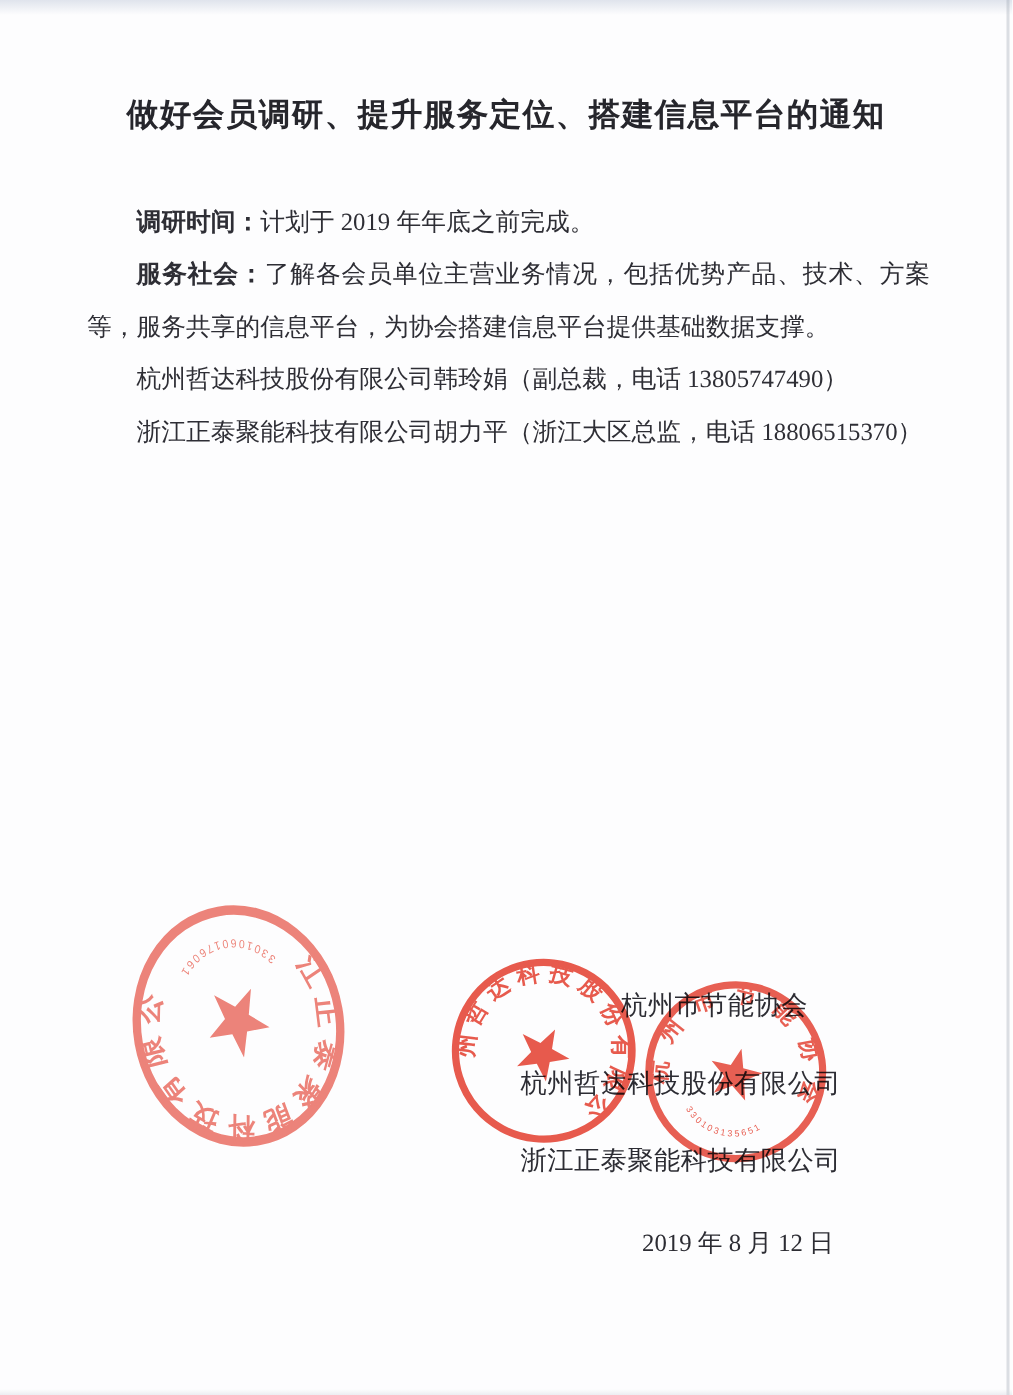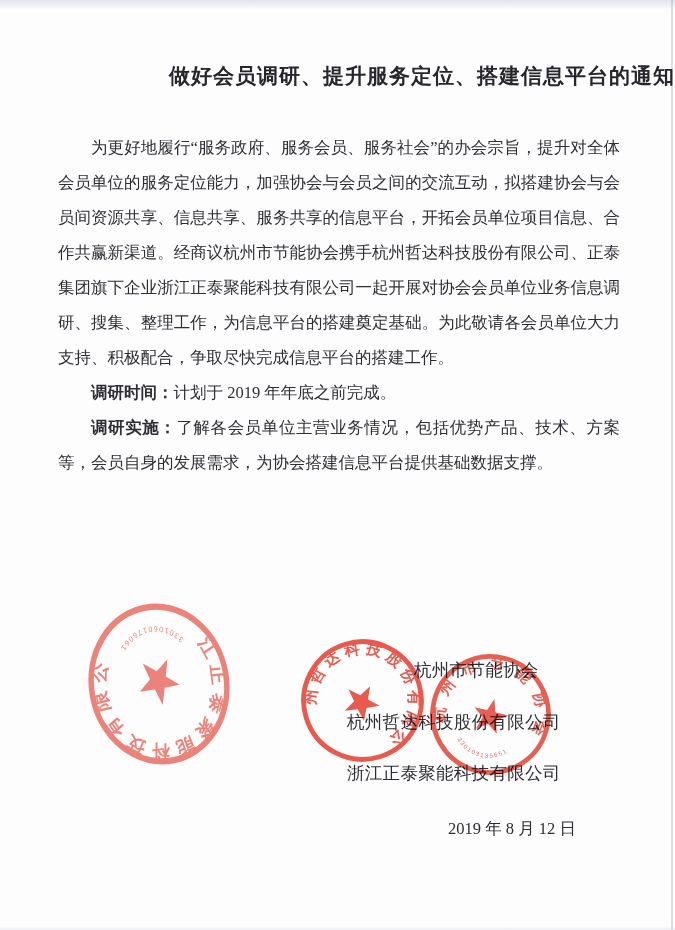--- a/index.html
+++ b/index.html
@@ -13,35 +13,35 @@
   
   .edge-top{position:absolute;left:0;top:0;width:675px;height:10px;
     background:linear-gradient(to bottom, rgba(199,207,222,.55), rgba(255,255,255,0));}
   .edge-right{position:absolute;top:0;right:2px;width:2px;height:930px;
     background:rgba(150,158,172,.32);}
   .edge-bottom{position:absolute;left:0;bottom:0;width:675px;height:4px;
     background:linear-gradient(to top, rgba(210,214,222,.4), rgba(255,255,255,0));}
 
   .title{
     position:absolute;left:0;top:62px;width:675px;
-    text-align:right;font-size:21px;font-weight:bold;letter-spacing:1px;
+    text-align:center;font-size:21px;font-weight:bold;letter-spacing:1px;
     color:#26262c;
   }
   .content{
     position:absolute;left:58px;top:130px;width:562px;
     font-size:16.5px;line-height:35px;text-align:justify;
   }
   .content p{margin:0;text-indent:2em;}
   .content .label{font-weight:bold;}
 
   .sig{position:absolute;font-size:17.5px;letter-spacing:.3px;color:#2c2c33;white-space:nowrap;}
   .sig-1{left:414px;top:658px;}
   .sig-2{left:347px;top:710px;}
   .sig-3{left:347px;top:761px;}
-  .date{position:absolute;left:428px;top:818px;font-size:16.5px;color:#2c2c33;white-space:nowrap;margin-left:20px;}
+  .date{position:absolute;left:428px;top:818px;font-size:16.5px;color:#2c2c33;white-space:nowrap;}
 
   
   .stamp{position:absolute;mix-blend-mode:multiply;pointer-events:none;}
   .stamp .ring{fill:none;stroke:var(--stamp-red,#e64434);stroke-width:6;}
   .stamp .star{fill:var(--stamp-red,#e64434);}
   .stamp .ctext{font-size:19px;font-weight:bold;fill:var(--stamp-red,#e64434);
     font-family:"Liberation Serif", serif;letter-spacing:6px;}
   .stamp .ctext-wide{letter-spacing:14px;}
   .stamp .stext{font-size:7.5px;fill:var(--stamp-red,#e64434);letter-spacing:2px;
     font-family:"Liberation Sans", sans-serif;}
@@ -53,23 +53,24 @@
 <body>
 
 <div class="page">
   <div class="edge-top"></div>
   <div class="edge-right"></div>
   <div class="edge-bottom"></div>
 
   <div class="title">做好会员调研、提升服务定位、搭建信息平台的通知</div>
 
   <div class="content">
-    <p>为更好地履行“服务政府、服务会员、服务社会”的办会宗旨，提升对全体会员单位的服务定位能力，加强协会与会员之间的交流互动，拟搭建协会与会员间资源共享、信息共享、服务共享的信息平台，开拓会员单位项目信息、合作共赢新渠道。经商议杭州市节能协会携手杭州哲达科技股份有限公司、正泰集团旗下企业浙江正泰聚能科技有限公司一起开展对协会会员单位业务信息调研、搜集、整理工作，为信息平台的搭建奠定基础。为此敬请各会员单位大力支持、积极配合，争取尽快完成信息平台的搭建工作。</p>
     <p><span class="label">调研时间：</span><span>计划于 2019 年年底之前完成。</span></p>
-    <p><span class="label">调研实施：</span><span>了解各会员单位主营业务情况，包括优势产品、技术、方案等，会员自身的发展需求，为协会搭建信息平台提供基础数据支撑。</span></p>
+    <p><span class="label">服务社会：</span><span>了解各会员单位主营业务情况，包括优势产品、技术、方案等，服务共享的信息平台，为协会搭建信息平台提供基础数据支撑。</span></p>
+    <p>杭州哲达科技股份有限公司韩玲娟（副总裁，电话 13805747490）</p>
+    <p>浙江正泰聚能科技有限公司胡力平（浙江大区总监，电话 18806515370）</p>
   </div>
 
   <div class="sig sig-1">杭州市节能协会</div>
   <div class="sig sig-2">杭州哲达科技股份有限公司</div>
   <div class="sig sig-3">浙江正泰聚能科技有限公司</div>
   <div class="date">2019 年 8 月 12 日</div>
 
   <svg class="stamp stamp-left" viewBox="0 0 160 160" preserveAspectRatio="none">
     <defs>
       <path id="arc0" d="M 26 101 A 58 58 0 1 1 134 101"></path>

